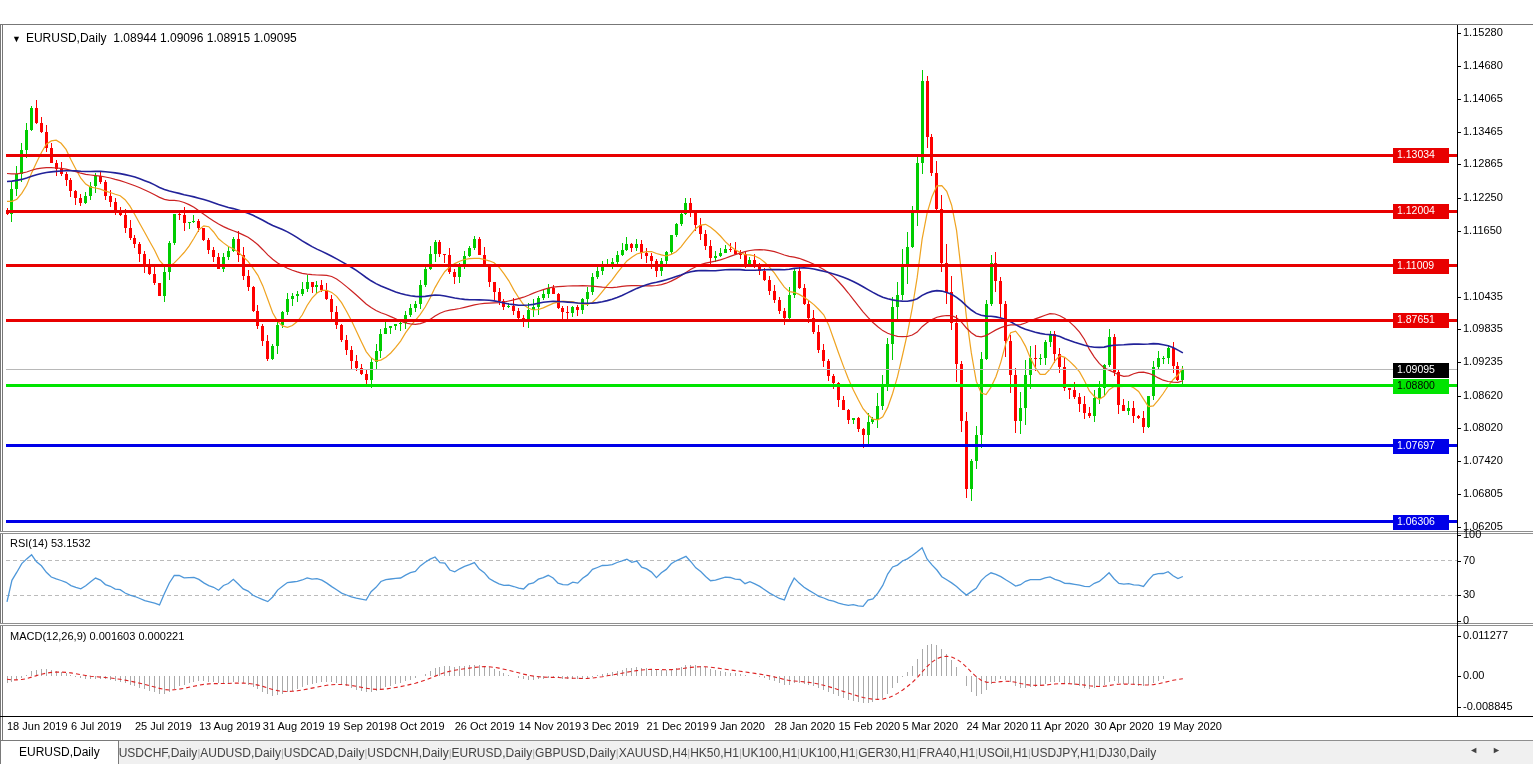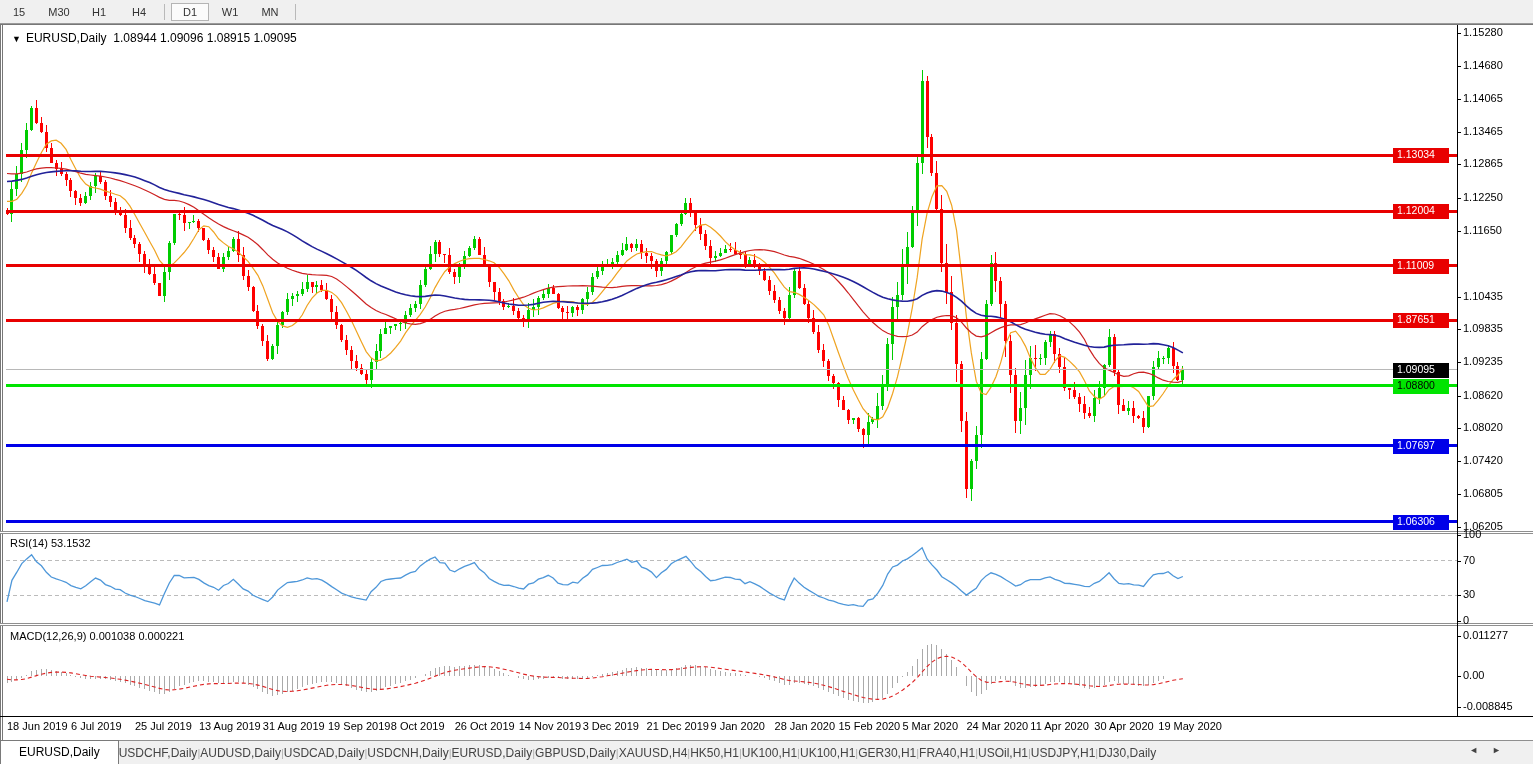--- a/index.html
+++ b/index.html
@@ -31,31 +31,20 @@
   .tab{font-size:12px;color:#444;padding:3px 0;white-space:nowrap;cursor:default;}
   .tab.active{background:#fff;color:#000;border:1px solid #7a7a7a;border-bottom:none;
               margin-top:-2px;padding:4px 18px 5px 18px;position:relative;z-index:2;}
   .tab-sep{color:#b0b0b0;font-size:11px;}
   .tab-arrows{position:absolute;right:18px;top:745px;font-size:9px;color:#444;letter-spacing:14px;}
 </style>
 </head>
 <body>
 
 <div id="window">
-  <div class="toolbar">
-      <div class="tf-btn">15</div>
-      <div class="tf-btn">M30</div>
-      <div class="tf-btn">H1</div>
-      <div class="tf-btn">H4</div>
-      <div class="tf-div"></div>
-      <div class="tf-btn active">D1</div>
-      <div class="tf-btn">W1</div>
-      <div class="tf-btn">MN</div>
-      <div class="tf-div"></div>
-    </div>
 
   <div class="hline-frame" style="left:0;top:24px;width:1px;height:740px;"></div>
   <div class="hline-frame" style="left:2px;top:24px;width:1px;height:740px;"></div>
   <div class="hline-frame" style="left:0;top:24px;width:1533px;height:1px;"></div>
 
   <div class="chart-title">
     <span class="tri">▼</span><span>EURUSD,Daily</span>&nbsp;&nbsp;<span>1.08944 1.09096 1.08915 1.09095</span>
   </div>
 
   <svg id="main-svg" style="left:6px;top:25px;" width="1451" height="506">
@@ -556,21 +545,21 @@
 
   <div class="groove" style="top:531px;"></div>
   <div class="panel-label" style="top:537px;">RSI(14) 53.1532</div>
   <svg id="rsi-svg" style="left:6px;top:534px;" width="1451" height="88">
       <line x1="0" y1="26.800000000000004" x2="1451" y2="26.800000000000004" stroke="#BBBBBB" stroke-width="1" stroke-dasharray="4 3" shape-rendering="crispEdges"></line>
       <line x1="0" y1="61.2" x2="1451" y2="61.2" stroke="#BBBBBB" stroke-width="1" stroke-dasharray="4 3" shape-rendering="crispEdges"></line>
       <polyline points="1,67.9 5.92,46.3 10.84,38.2 15.76,29.6 20.68,24.9 25.6,20.8 30.52,27.8 35.44,31.8 40.36,38.3 45.28,43.0 50.2,44.9 55.12,46.5 60.04,48.3 64.96000000000001,51.6 69.88,53.4 74.8,54.8 79.72,51.7 84.64,47.8 89.56,44.1 94.48,46.1 99.4,50.6 104.32,52.3 109.24,55.1 114.16,55.7 119.08,59.0 124,61.1 128.92000000000002,62.5 133.84,64.5 138.76,66.6 143.68,67.8 148.6,69.2 153.52,70.9 158.44,59.5 163.35999999999999,49.0 168.28,41.4 173.2,41.5 178.12,43.9 183.04,43.7 187.96,43.4 192.88,45.4 197.8,48.9 202.72,51.6 207.64,53.3 212.56,56.2 217.48,51.5 222.4,49.5 227.32,45.3 232.24,50.0 237.16,54.9 242.07999999999998,57.1 247,61.3 251.92,63.5 256.84000000000003,65.6 261.76,67.6 266.68,63.0 271.6,56.1 276.52,52.3 281.44,48.6 286.36,48.0 291.28,47.3 296.2,46.0 301.12,43.9 306.04,45.2 310.96,44.7 315.88,46.2 320.8,49.1 325.71999999999997,52.6 330.64,55.8 335.56,59.1 340.48,61.0 345.4,62.9 350.32,64.1 355.24,65.1 360.15999999999997,66.1 365.08,57.7 370,53.3 374.92,47.5 379.84,45.6 384.76,45.0 389.68,44.3 394.6,44.0 399.52,41.1 404.44,38.7 409.36,37.4 414.28,31.9 419.2,28.2 424.12,25.2 429.04,23.0 433.96,28.7 438.88,29.2 443.8,36.0 448.71999999999997,37.8 453.64,34.8 458.56,32.4 463.48,30.6 468.4,28.6 473.32,35.1 478.24,38.7 483.15999999999997,44.5 488.08,47.4 493,49.8 497.92,51.3 502.84,51.1 507.76,52.5 512.6800000000001,54.2 517.6,55.0 522.52,50.2 527.4399999999999,48.9 532.36,45.2 537.28,43.7 542.2,41.3 547.12,44.0 552.04,49.2 556.96,50.7 561.88,50.9 566.8,48.1 571.72,49.1 576.64,44.2 581.56,40.9 586.48,35.4 591.4,33.5 596.3199999999999,31.5 601.24,31.4 606.16,30.7 611.08,28.5 616,26.9 620.92,25.1 625.84,28.3 630.76,27.1 635.68,33.2 640.6,34.9 645.52,38.1 650.4399999999999,43.6 655.36,38.8 660.28,35.4 665.2,29.8 670.12,26.8 675.04,24.6 679.96,22.4 684.88,27.7 689.8,33.8 694.72,37.6 699.64,42.4 704.56,46.7 709.48,46.1 714.4,44.6 719.3199999999999,43.2 724.24,43.5 729.16,45.2 734.08,45.5 739,49.7 743.92,47.6 748.84,49.9 753.76,52.4 758.68,55.8 763.6,59.1 768.52,61.7 773.4399999999999,64.5 778.36,65.9 783.28,53.6 788.2,44.1 793.12,49.1 798.04,53.3 802.96,56.4 807.88,59.2 812.8,62.4 817.72,64.0 822.64,66.1 827.56,67.1 832.48,69.1 837.4,70.3 842.3199999999999,71.3 847.24,70.6 852.16,71.8 857.08,72.4 862,66.0 866.92,65.0 871.84,59.2 876.76,51.4 881.68,40.1 886.6,33.0 891.52,31.1 896.4399999999999,27.0 901.36,24.9 906.28,21.5 911.1999999999999,17.8 916.12,13.7 921.04,24.9 925.96,30.9 930.88,36.0 935.8,42.7 940.72,45.8 945.64,48.9 950.56,52.5 955.48,56.9 960.4,61.1 965.3199999999999,57.6 970.24,54.4 975.16,46.6 980.08,41.9 985,38.8 989.92,40.4 994.84,42.6 999.76,45.8 1004.68,48.7 1009.6,52.1 1014.52,50.7 1019.4399999999999,47.3 1024.3600000000001,45.6 1029.28,45.7 1034.2,45.6 1039.12,43.8 1044.04,42.9 1048.96,45.3 1053.8799999999999,46.8 1058.8,49.3 1063.72,49.5 1068.6399999999999,50.3 1073.56,51.2 1078.48,52.3 1083.4,52.7 1088.32,49.3 1093.24,47.4 1098.16,43.2 1103.08,38.8 1108,44.7 1112.92,49.4 1117.84,50.2 1122.76,49.6 1127.68,50.9 1132.6,51.2 1137.52,52.5 1142.44,46.1 1147.36,40.9 1152.28,39.6 1157.2,39.5 1162.12,37.7 1167.04,41.8 1171.96,44.6 1176.8799999999999,42.5 " fill="none" stroke="#4E97D9" stroke-width="1.3"></polyline>
     </svg>
 
   <div class="groove" style="top:623px;"></div>
-  <div class="panel-label" style="top:630px;">MACD(12,26,9) 0.001038 0.000221</div>
+  <div class="panel-label" style="top:630px;">MACD(12,26,9) 0.001603 0.000221</div>
   <svg id="macd-svg" style="left:6px;top:626px;" width="1451" height="90">
       <g shape-rendering="crispEdges">
         <line x1="1" y1="50" x2="1" y2="56.5" stroke="#AAAAAA" stroke-width="1"></line>
         <line x1="5.92" y1="50" x2="5.92" y2="55.8" stroke="#AAAAAA" stroke-width="1"></line>
         <line x1="10.84" y1="50" x2="10.84" y2="54.3" stroke="#AAAAAA" stroke-width="1"></line>
         <line x1="15.76" y1="50" x2="15.76" y2="51.8" stroke="#AAAAAA" stroke-width="1"></line>
         <line x1="20.68" y1="50" x2="20.68" y2="48.8" stroke="#AAAAAA" stroke-width="1"></line>
         <line x1="25.6" y1="50" x2="25.6" y2="45.4" stroke="#AAAAAA" stroke-width="1"></line>
         <line x1="30.52" y1="50" x2="30.52" y2="43.5" stroke="#AAAAAA" stroke-width="1"></line>
         <line x1="35.44" y1="50" x2="35.44" y2="42.5" stroke="#AAAAAA" stroke-width="1"></line>

